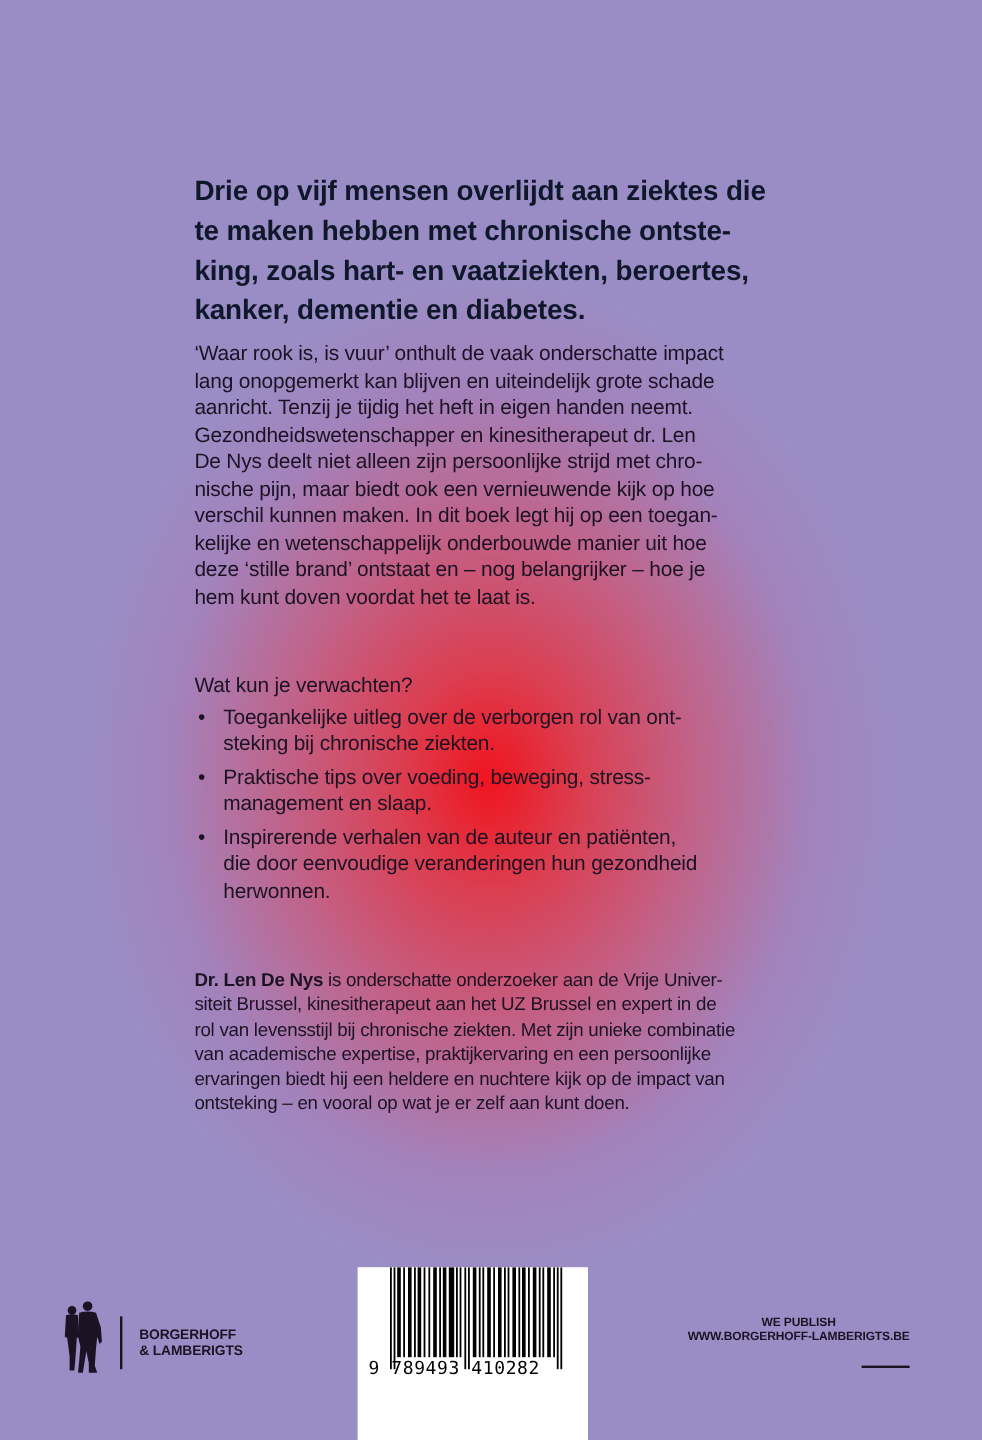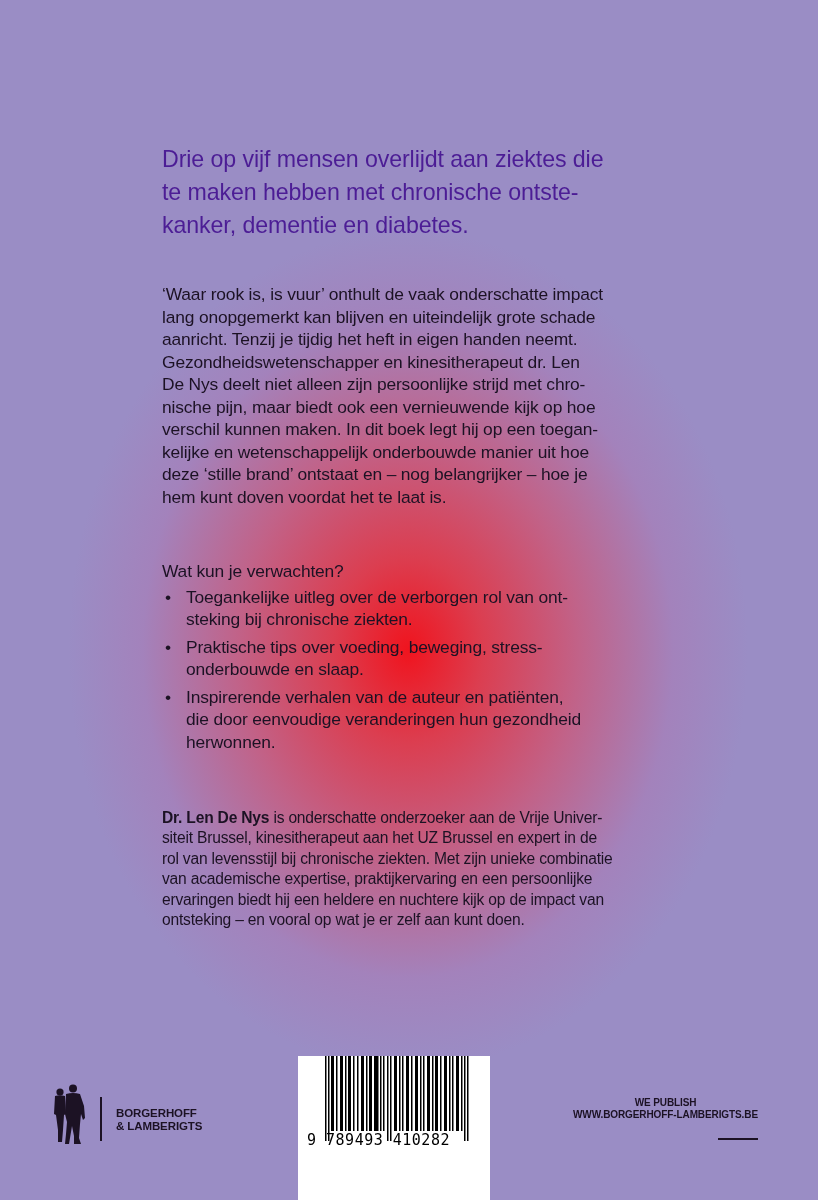--- a/index.html
+++ b/index.html
@@ -23,22 +23,22 @@
     }
     .col {
       position: absolute;
       left: 162px;
       width: 504px;
     }
     .headline {
       top: 143px;
       font-size: 23.2px;
       line-height: 33px;
-      font-weight: normal;
-      color: #4c1d95;
+      font-weight: bold;
+      color: #0f172a;
       letter-spacing: -0.1px;
     }
     .intro {
       top: 283px;
       font-size: 17.4px;
       line-height: 22.5px;
       letter-spacing: -0.15px;
     }
     .expect {
       top: 560px;
@@ -120,20 +120,21 @@
     }
   </style>
 </head>
 <body>
 
 <div class="glow"></div>
 
 <div class="col headline">
   <span class="line">Drie op vijf mensen overlijdt aan ziektes die</span>
   <span class="line">te maken hebben met chronische ontste-</span>
+  <span class="line">king, zoals hart- en vaatziekten, beroertes,</span>
   <span class="line">kanker, dementie en diabetes.</span>
 </div>
 
 <div class="col intro">
   <span class="line">‘Waar rook is, is vuur’ onthult de vaak onderschatte impact</span>
   <span class="line">lang onopgemerkt kan blijven en uiteindelijk grote schade</span>
   <span class="line">aanricht. Tenzij je tijdig het heft in eigen handen neemt.</span>
   <span class="line">Gezondheidswetenschapper en kinesitherapeut dr. Len</span>
   <span class="line">De Nys deelt niet alleen zijn persoonlijke strijd met chro-</span>
   <span class="line">nische pijn, maar biedt ook een vernieuwende kijk op hoe</span>
@@ -147,21 +148,21 @@
   <span class="line">Wat kun je verwachten?</span>
   <ul>
     <li>
       <span class="bullet">•</span>
       <span class="line">Toegankelijke uitleg over de verborgen rol van ont-</span>
       <span class="line">steking bij chronische ziekten.</span>
     </li>
     <li>
       <span class="bullet">•</span>
       <span class="line">Praktische tips over voeding, beweging, stress-</span>
-      <span class="line">onderbouwde en slaap.</span>
+      <span class="line">management en slaap.</span>
     </li>
     <li>
       <span class="bullet">•</span>
       <span class="line">Inspirerende verhalen van de auteur en patiënten,</span>
       <span class="line">die door eenvoudige veranderingen hun gezondheid</span>
       <span class="line">herwonnen.</span>
     </li>
   </ul>
 </div>
 

